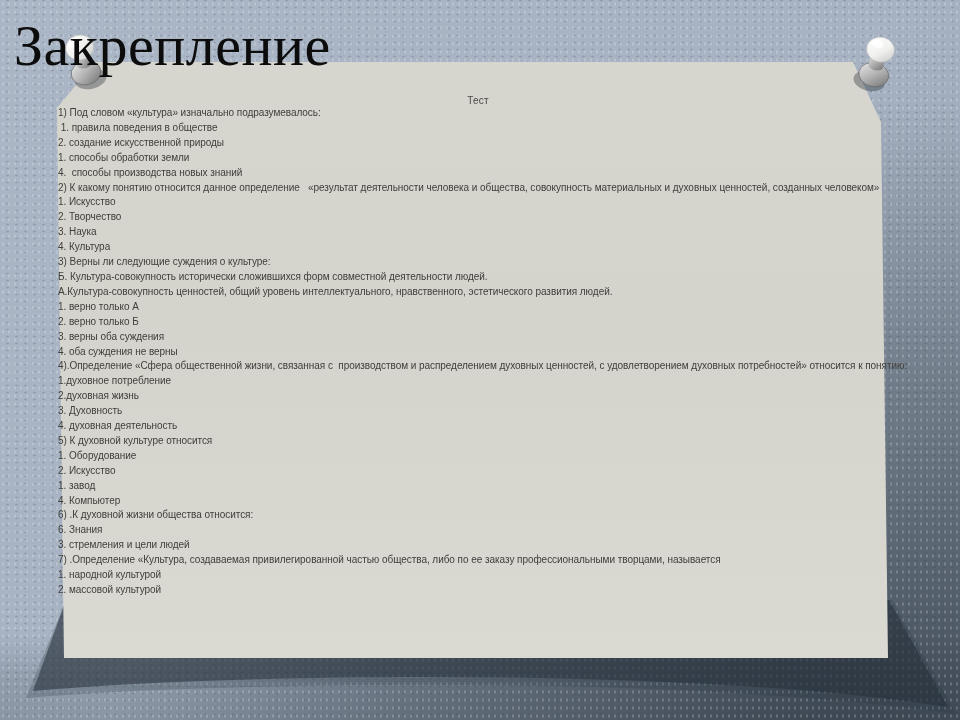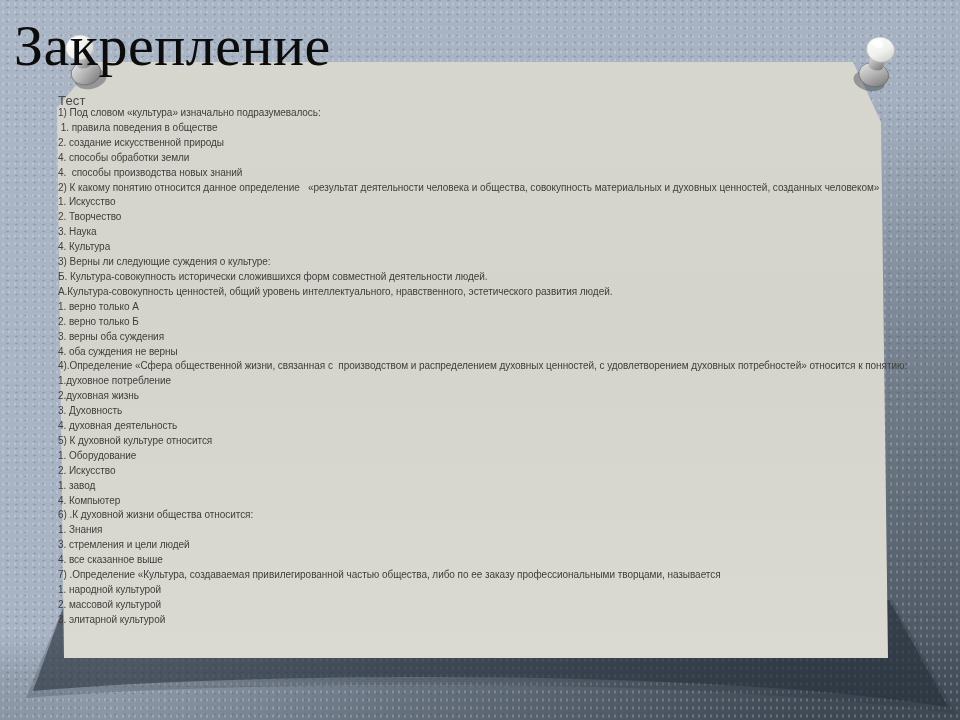--- a/index.html
+++ b/index.html
@@ -30,21 +30,21 @@
     background-image:
       linear-gradient(to right, rgba(0,0,0,0) 0 92.8%, rgba(60,60,52,0.10) 93.1%, rgba(0,0,0,0) 94.3%),
       linear-gradient(to right, rgba(0,0,0,0) 95.5%, rgba(105,105,95,0.28) 100%),
       linear-gradient(to bottom, #f0f0ee 0px, #e7e7e3 5px, #d7d6cf 10px, #d4d3cc 45%, #dad9d2 92%, #d0cfc8 100%);
   }
   .text-block{
     position:absolute;left:58px;top:95px;width:840px;z-index:3;
     color:#3f3e3b;
   }
   .test-heading{
-    font-size:13px;line-height:11px;height:11px;
+    text-align:center;font-size:10px;line-height:11px;height:11px;
     color:#4a4a46;letter-spacing:0.2px;
   }
   .test-line{
     white-space:pre;
     font-size:10px;line-height:14.9px;
     letter-spacing:-0.05px;
   }
   .title{
     position:absolute;left:0;top:2px;width:960px;z-index:5;
     text-align:left;margin:14px;
@@ -70,21 +70,21 @@
   </svg>
 
   <div class="paper"></div>
 
   <div class="text-block">
     <div class="test-heading">Тест</div>
     <div>
         <div class="test-line">1) Под словом «культура» изначально подразумевалось:</div>
         <div class="test-line"> 1. правила поведения в обществе</div>
         <div class="test-line">2. создание искусственной природы</div>
-        <div class="test-line">4. способы обработки земли</div>
+        <div class="test-line">1. способы обработки земли</div>
         <div class="test-line">4.  способы производства новых знаний</div>
         <div class="test-line">2) К какому понятию относится данное определение   «результат деятельности человека и общества, совокупность материальных и духовных ценностей, созданных человеком»</div>
         <div class="test-line">1. Искусство</div>
         <div class="test-line">2. Творчество</div>
         <div class="test-line">3. Наука</div>
         <div class="test-line">4. Культура</div>
         <div class="test-line">3) Верны ли следующие суждения о культуре:</div>
         <div class="test-line">Б. Культура-совокупность исторически сложившихся форм совместной деятельности людей.</div>
         <div class="test-line">А.Культура-совокупность ценностей, общий уровень интеллектуального, нравственного, эстетического развития людей.</div>
         <div class="test-line">1. верно только А</div>
@@ -95,27 +95,25 @@
         <div class="test-line">1.духовное потребление</div>
         <div class="test-line">2.духовная жизнь</div>
         <div class="test-line">3. Духовность</div>
         <div class="test-line">4. духовная деятельность</div>
         <div class="test-line">5) К духовной культуре относится</div>
         <div class="test-line">1. Оборудование</div>
         <div class="test-line">2. Искусство</div>
         <div class="test-line">1. завод</div>
         <div class="test-line">4. Компьютер</div>
         <div class="test-line">6) .К духовной жизни общества относится:</div>
-        <div class="test-line">1. Знания</div>
+        <div class="test-line">6. Знания</div>
         <div class="test-line">3. стремления и цели людей</div>
-        <div class="test-line">4. все сказанное выше</div>
         <div class="test-line">7) .Определение «Культура, создаваемая привилегированной частью общества, либо по ее заказу профессиональными творцами, называется</div>
         <div class="test-line">1. народной культурой</div>
         <div class="test-line">2. массовой культурой</div>
-        <div class="test-line">3. элитарной культурой</div>
       </div>
   </div>
 
   <svg class="pin pin-left" width="52" height="62" viewBox="0 0 52 62" aria-hidden="true">
     <defs>
       <linearGradient id="headL" x1="0" y1="0" x2="1" y2="1">
         <stop offset="0" stop-color="#ffffff"></stop>
           <stop offset="0.55" stop-color="#f1f1ef"></stop>
           <stop offset="1" stop-color="#c6c6c4"></stop>
       </linearGradient>

